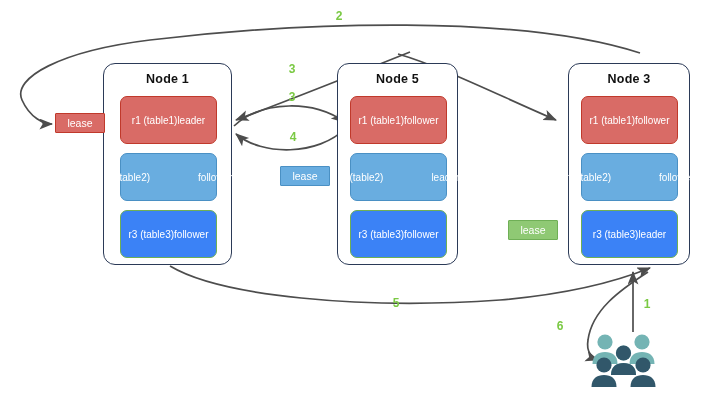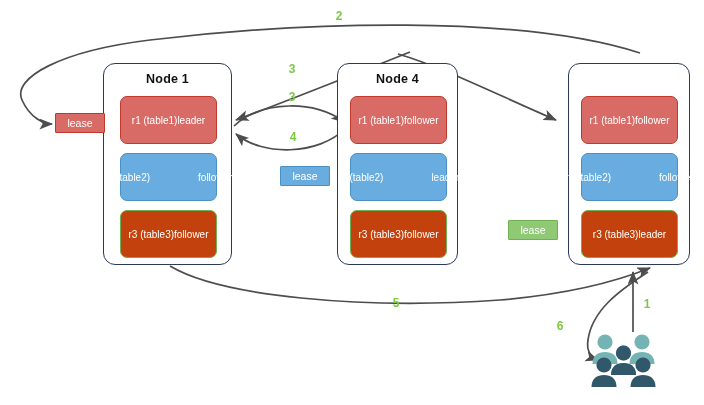--- a/index.html
+++ b/index.html
@@ -14,21 +14,21 @@
   .node-title{position:absolute;width:100%;text-align:center;top:8px;left:0;
               font-size:12.5px;font-weight:bold;color:#111111;letter-spacing:.2px;}
 
   .replica{position:absolute;border-radius:7px;box-sizing:border-box;
            display:flex;flex-direction:row;align-items:center;justify-content:center;
            color:#ffffff;font-size:10px;line-height:13px;text-align:center;}
   .replica span{display:block;white-space:nowrap;}
 
   .rep-red{background:#d96b66;border:1.6px solid #c0392b;}
   .rep-blue{background:#69ade0;border:1.6px solid #4a90c4;gap:48px;}
-  .rep-green{background:#c2410c;border:1.6px solid #6faf56;}
+  .rep-green{background:#3b82f6;border:1.6px solid #6faf56;}
 
   .lease{position:absolute;border-radius:1px;box-sizing:border-box;
          display:flex;align-items:center;justify-content:center;
          color:#ffffff;font-size:10.5px;height:20px;width:50px;}
   .lease-red{background:#d96b66;border:1.6px solid #c0392b;}
   .lease-blue{background:#69ade0;border:1.6px solid #4a90c4;}
   .lease-green{background:#8fc974;border:1.6px solid #6faf56;}
 
   .step-label{position:absolute;color:#7ac943;font-size:12px;font-weight:bold;
               text-align:center;width:20px;}
@@ -75,36 +75,37 @@
       <span>r2 (table2)</span>
       <span>follower</span>
     </div>
     <div class="replica rep-green" style="left:16px;top:146px;width:97px;height:48px;">
       <span>r3 (table3)</span>
       <span>follower</span>
     </div>
   </div>
 
   <div class="node-box" style="left:337px;top:63px;width:121px;height:202px;">
-    <div class="node-title">Node 4</div>
+    <div class="node-title">Node 5</div>
     <div class="replica rep-red" style="left:12px;top:32px;width:97px;height:48px;">
       <span>r1 (table1)</span>
       <span>follower</span>
     </div>
     <div class="replica rep-blue" style="left:12px;top:89px;width:97px;height:48px;">
       <span>r2 (table2)</span>
       <span>leader</span>
     </div>
     <div class="replica rep-green" style="left:12px;top:146px;width:97px;height:48px;">
       <span>r3 (table3)</span>
       <span>follower</span>
     </div>
   </div>
 
   <div class="node-box" style="left:568px;top:63px;width:122px;height:202px;">
+    <div class="node-title">Node 3</div>
     <div class="replica rep-red" style="left:12px;top:32px;width:97px;height:48px;">
       <span>r1 (table1)</span>
       <span>follower</span>
     </div>
     <div class="replica rep-blue" style="left:12px;top:89px;width:97px;height:48px;">
       <span>r2 (table2)</span>
       <span>follower</span>
     </div>
     <div class="replica rep-green" style="left:12px;top:146px;width:97px;height:48px;">
       <span>r3 (table3)</span>

